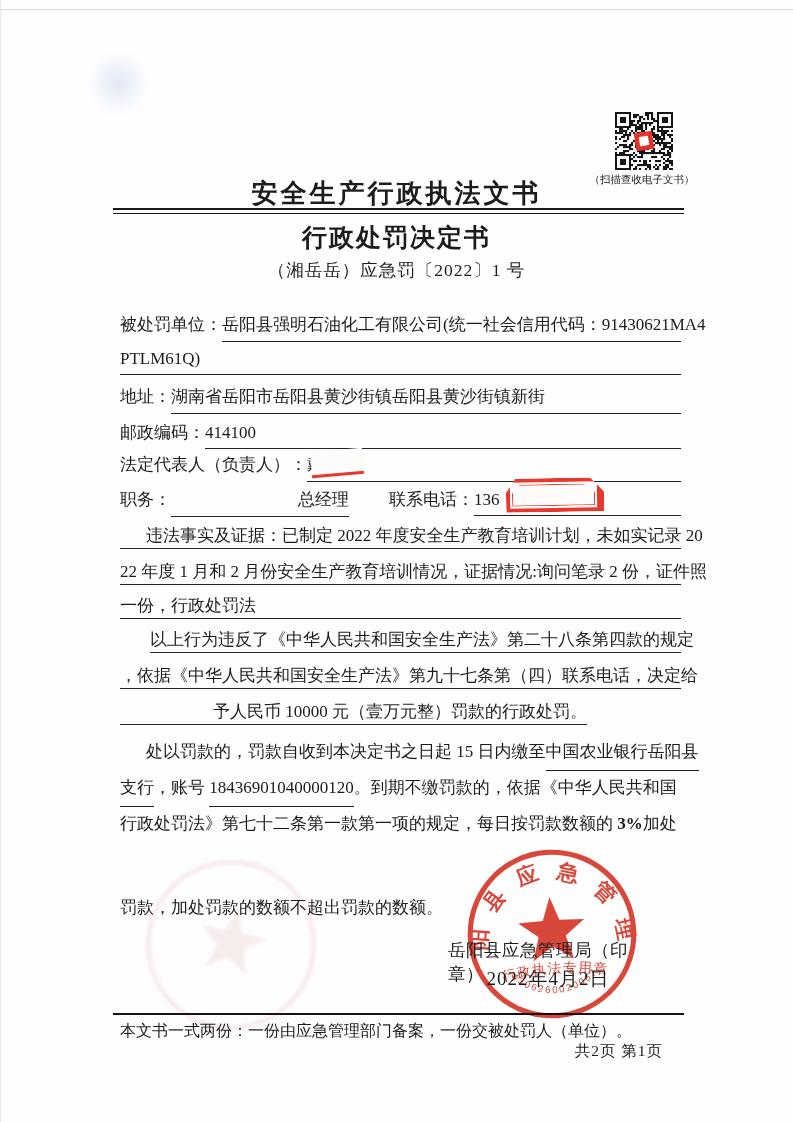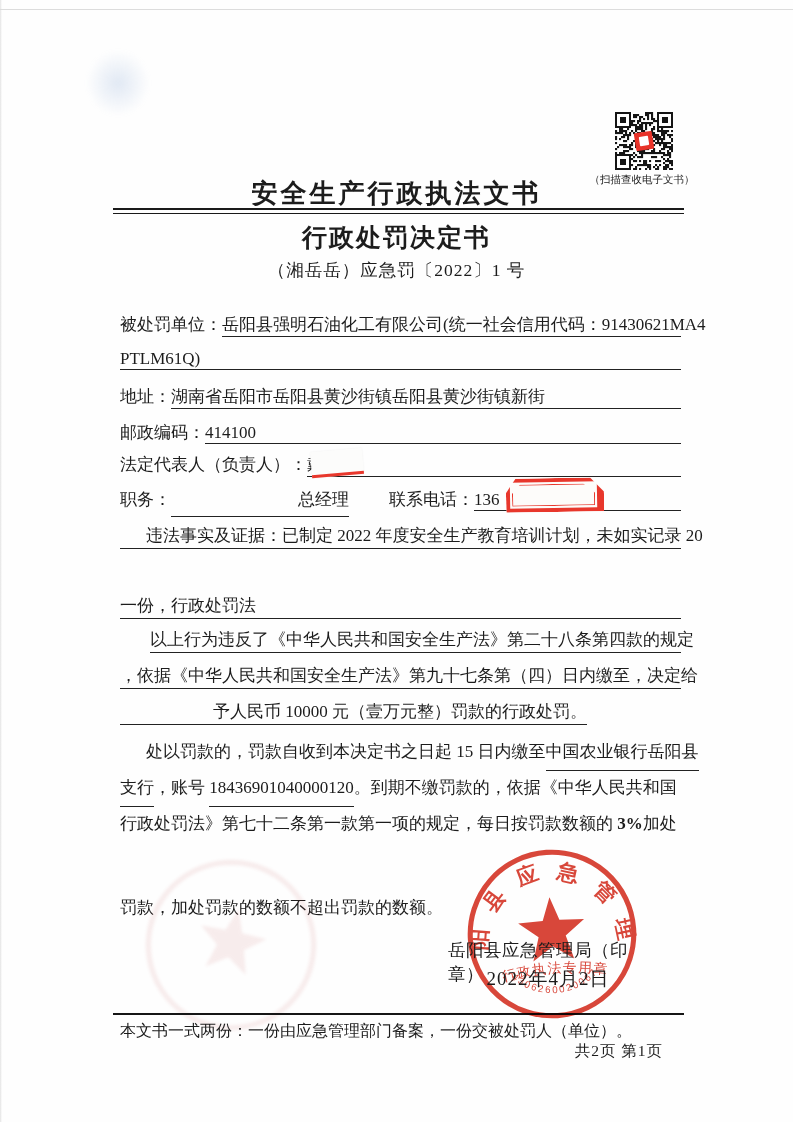--- a/index.html
+++ b/index.html
@@ -19,21 +19,21 @@
              font-family:"Liberation Sans","DejaVu Sans",sans-serif;}
   .doc-no{top:258px;left:0;width:100%;text-align:center;font-size:17.5px;letter-spacing:1px;}
   
   .qr-wrap{left:584px;top:112px;width:120px;}
   .qr-wrap svg{display:block;margin:0 auto;}
   .qr-caption{margin-top:3px;text-align:center;font-size:10.5px;letter-spacing:0;white-space:nowrap;
               transform:translateX(-2px);}
   
   .row{position:absolute;left:120px;width:561px;display:flex;align-items:baseline;font-size:17px;white-space:nowrap;}
   .lbl{flex:0 0 auto;padding-bottom:5px;}
-  .val{flex:1 1 auto;border-bottom:1.6px solid #222;min-width:0;}
+  .val{flex:1 1 auto;border-bottom:1.6px solid #222;padding-bottom:5px;min-width:0;}
   .val-fixed{flex:0 0 auto;border-bottom:1.6px solid #222;padding-bottom:5px;text-align:right;}
   .gap{flex:0 0 40px;}
   
   .pline{position:absolute;left:120px;width:561px;font-size:17px;white-space:nowrap;height:24px;}
   .pline.ul{border-bottom:1.6px solid #222;}
   .indent{display:inline-block;width:26px;}
   .iu{border-bottom:1.6px solid #222;padding-bottom:9px;}
   .b{font-weight:bold;}
   
   .redact-1{left:311px;top:450px;width:52px;height:23px;background:#fcfcfb;border-bottom:3px solid #e8372c;
@@ -418,24 +418,25 @@
     <span class="val-fixed" style="width:178px;">总经理</span>
     <span class="gap"></span>
     <span class="lbl">联系电话：</span>
     <span class="val">136</span>
   </div>
   <div class="abs redact-2"></div>
 
   <div class="pline ul" style="top:524px;">
     <span class="indent"></span><span>违法事实及证据：</span><span>已制定 2022 年度安全生产教育培训计划，未如实记录 20</span>
   </div>
+  <div class="pline ul" style="top:560px;">22 年度 1 月和 2 月份安全生产教育培训情况，证据情况:询问笔录 2 份，证件照</div>
   <div class="pline ul" style="top:594px;">一份，行政处罚法</div>
 
   <div class="pline ul" style="top:628px;left:150px;width:531px;">以上行为违反了《中华人民共和国安全生产法》第二十八条第四款的规定</div>
-  <div class="pline ul" style="top:664px;">，依据《中华人民共和国安全生产法》第九十七条第（四）日内缴至，决定给</div>
+  <div class="pline ul" style="top:664px;">，依据《中华人民共和国安全生产法》第九十七条第（四）联系电话，决定给</div>
   <div class="pline ul" style="top:700px;width:467px;text-align:right;">予人民币 10000 元（壹万元整）罚款的行政处罚。</div>
 
   <div class="pline" style="top:740px;">
     <span class="indent"></span><span>处以罚款的，罚款自收到本决定书之日起 15 日内缴至</span><span class="iu">中国农业银行岳阳县</span>
   </div>
   <div class="pline" style="top:776px;">
     <span class="iu">支行</span><span>，账号 </span><span class="iu">18436901040000120</span><span>。到期不缴罚款的，依据《中华人民共和国</span>
   </div>
   <div class="pline" style="top:812px;">
     <span>行政处罚法》第七十二条第一款第一项的规定，每日按罚款数额的 </span><span class="b">3%</span><span>加处</span>

